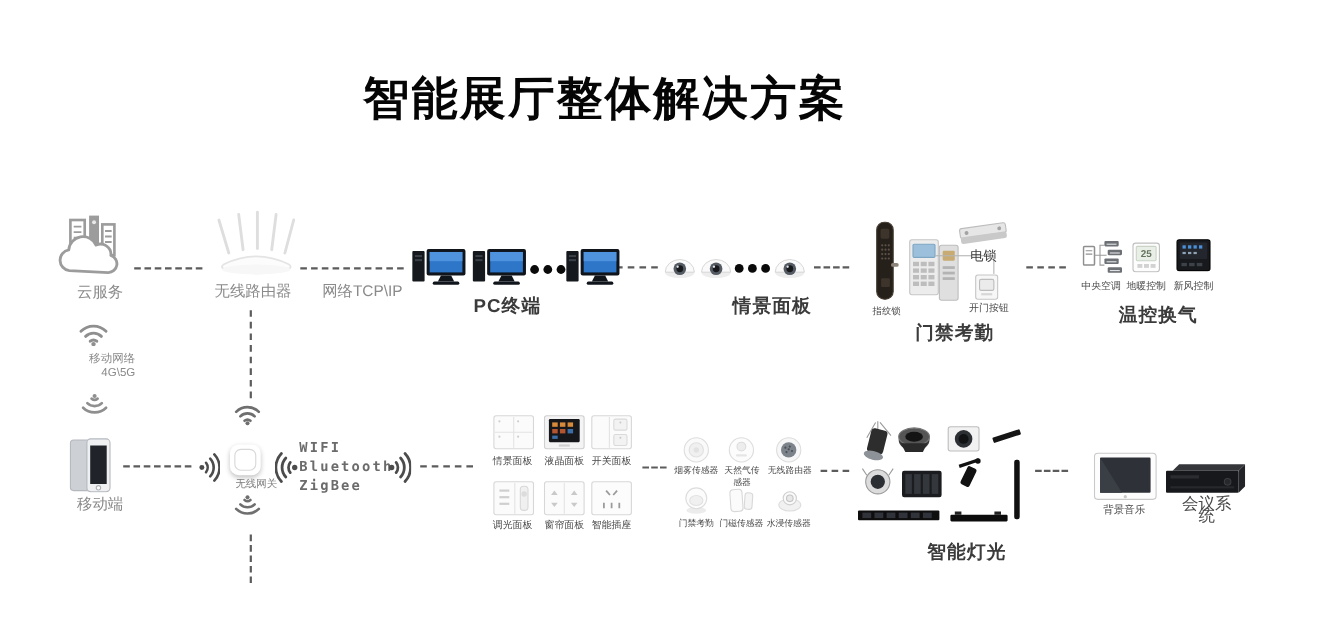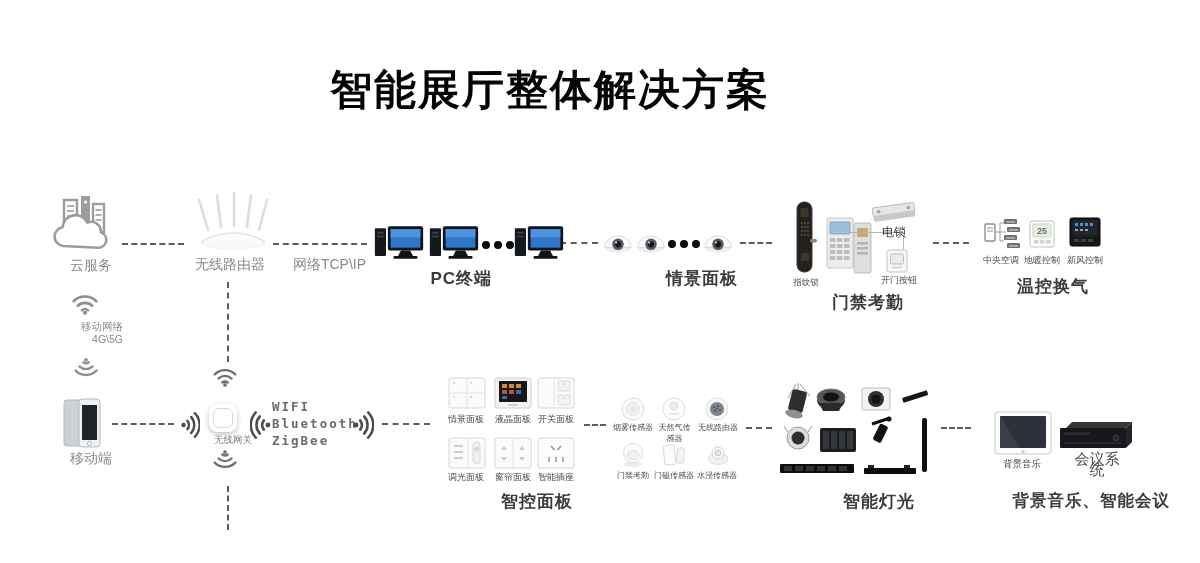--- a/index.html
+++ b/index.html
@@ -380,21 +380,20 @@
     <rect x="1" y="1" width="36" height="30" rx="2" fill="#fcfcfc" stroke="#d7d7d7"></rect>
     <line x1="14" y1="9" x2="17.5" y2="13" stroke="#9a9a9a" stroke-width="1.6"></line>
     <line x1="24" y1="9" x2="20.5" y2="13" stroke="#9a9a9a" stroke-width="1.6"></line>
     <line x1="12" y1="20" x2="12" y2="25" stroke="#9a9a9a" stroke-width="1.6"></line>
     <line x1="19" y1="20" x2="19" y2="25" stroke="#9a9a9a" stroke-width="1.6"></line>
     <line x1="26" y1="20" x2="26" y2="25" stroke="#9a9a9a" stroke-width="1.6"></line>
   </svg>
   <div class="lbl-sm" style="left:440px;top:472px;width:52px">调光面板</div>
   <div class="lbl-sm" style="left:487px;top:472px;width:52px">窗帘面板</div>
   <div class="lbl-sm" style="left:530px;top:472px;width:52px">智能插座</div>
-  <div class="lbl-grp" style="left:443px;top:490px;width:130px">智控面板</div>
 
   <svg class="abs" style="left:620px;top:396px" width="26" height="26" viewBox="0 0 26 26">
     <circle cx="13" cy="13" r="11" fill="#fafafa" stroke="#ddd"></circle>
       <circle cx="13" cy="13" r="6.5" fill="#f0f0f0" stroke="#e0e0e0"></circle>
       <circle cx="13" cy="13" r="2.5" fill="#e2e2e2"></circle>
   </svg>
   <svg class="abs" style="left:661px;top:396px" width="26" height="26" viewBox="0 0 26 26">
     <circle cx="13" cy="13" r="11" fill="#fcfcfc" stroke="#ddd"></circle>
       <circle cx="13" cy="10" r="4" fill="#ededed" stroke="#dcdcdc"></circle>
       <rect x="8" y="17" width="10" height="2" rx="1" fill="#e5e5e5"></rect>
@@ -497,15 +496,14 @@
   <div class="lbl-sm" style="left:992px;top:458px;width:60px;font-size:9.5px">背景音乐</div>
   <svg class="abs" style="left:1060px;top:420px" width="72" height="30" viewBox="0 0 72 30">
     <polygon points="6,8 66,8 72,2 12,2" fill="#34363a"></polygon>
     <polygon points="66,8 72,2 72,22 66,28" fill="#222428"></polygon>
     <rect x="0" y="8" width="66" height="20" rx="1" fill="#17181b"></rect>
     <rect x="4" y="12" width="26" height="3" fill="#2a2c30"></rect>
     <circle cx="56" cy="18" r="3" fill="#26282c" stroke="#3a3d42"></circle>
     <rect x="4" y="22" width="58" height="2" fill="#26282c"></rect>
   </svg>
   <div class="lbl-sm" style="left:1068px;top:453px;width:58px;font-size:15px">会议系统</div>
-  <div class="lbl-grp" style="left:985px;top:490px;width:185px;font-size:16.5px">背景音乐、智能会议</div>
 
 </div>
 
 </body></html>

